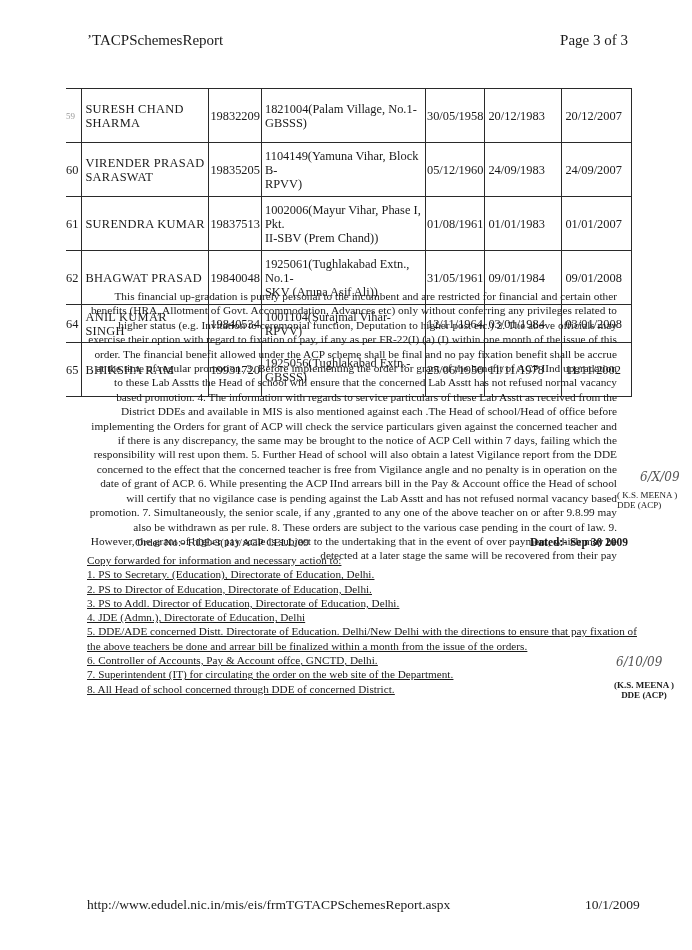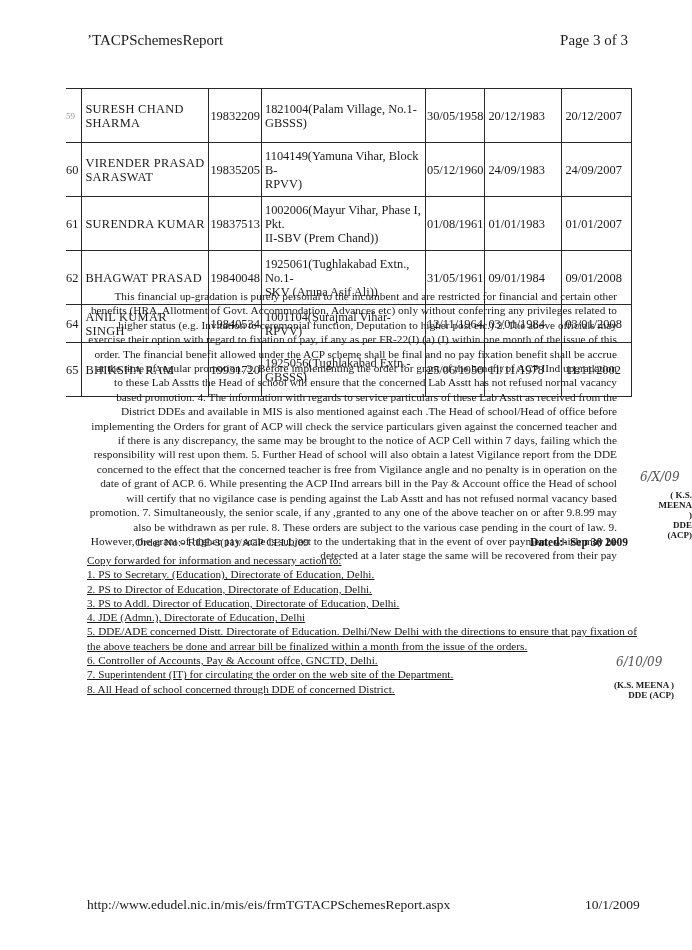--- a/index.html
+++ b/index.html
@@ -15,30 +15,30 @@
   table.rep td.id { width: 44px; padding: 1px 1px; }
   table.rep td.sc { width: 157px; }
   table.rep td.d1 { width: 50px; padding: 11px 1px; }
   table.rep td.d2 { width: 70px; }
   table.rep td.d3 { width: 63px; }
   table.rep tr.tall td { height: 31px; }
   table.rep tr.short td { height: 15px; }
   .faint { color: #999; font-size: 9px; }
   .para { position: absolute; left: 87px; top: 289px; width: 530px; font-size: 11.3px;
           line-height: 14.4px; text-align: right; }
-  .sig1 { position: absolute; left: 654px; top: 490px; font-size: 9px; font-weight: bold;
-          text-align: right; line-height: 10px; }
+  .sig1 { position: absolute; left: 617px; top: 490px; font-size: 9px; font-weight: normal;
+          text-align: left; line-height: 10px; }
   .scrib { position: absolute; font-family: "DejaVu Serif", serif; font-style: italic;
            color: #555; font-size: 12px; }
   .order { position: absolute; left: 87px; top: 536px; font-size: 11.3px; padding-left: 48px; }
   .dated { position: absolute; left: 530px; top: 536px; font-size: 11.5px; font-weight: bold; }
   .copy { position: absolute; left: 87px; top: 553px; width: 540px; font-size: 11.2px; line-height: 14.3px; }
   .copy div { white-space: nowrap; text-decoration: underline; }
   .sig2 { position: absolute; left: 614px; top: 680px; font-size: 9px; font-weight: bold;
-          text-align: right; line-height: 10px; }
+          text-align: center; line-height: 10px; }
   .foot-url { position: absolute; left: 87px; top: 897px; font-size: 13.5px; }
   .foot-date { position: absolute; left: 585px; top: 897px; font-size: 13.5px; }
 </style>
 </head>
 <body>
 
 <div class="hdr-title">ʼTACPSchemesReport</div>
 <div class="hdr-page">Page 3 of 3</div>
 
 <table class="rep">

